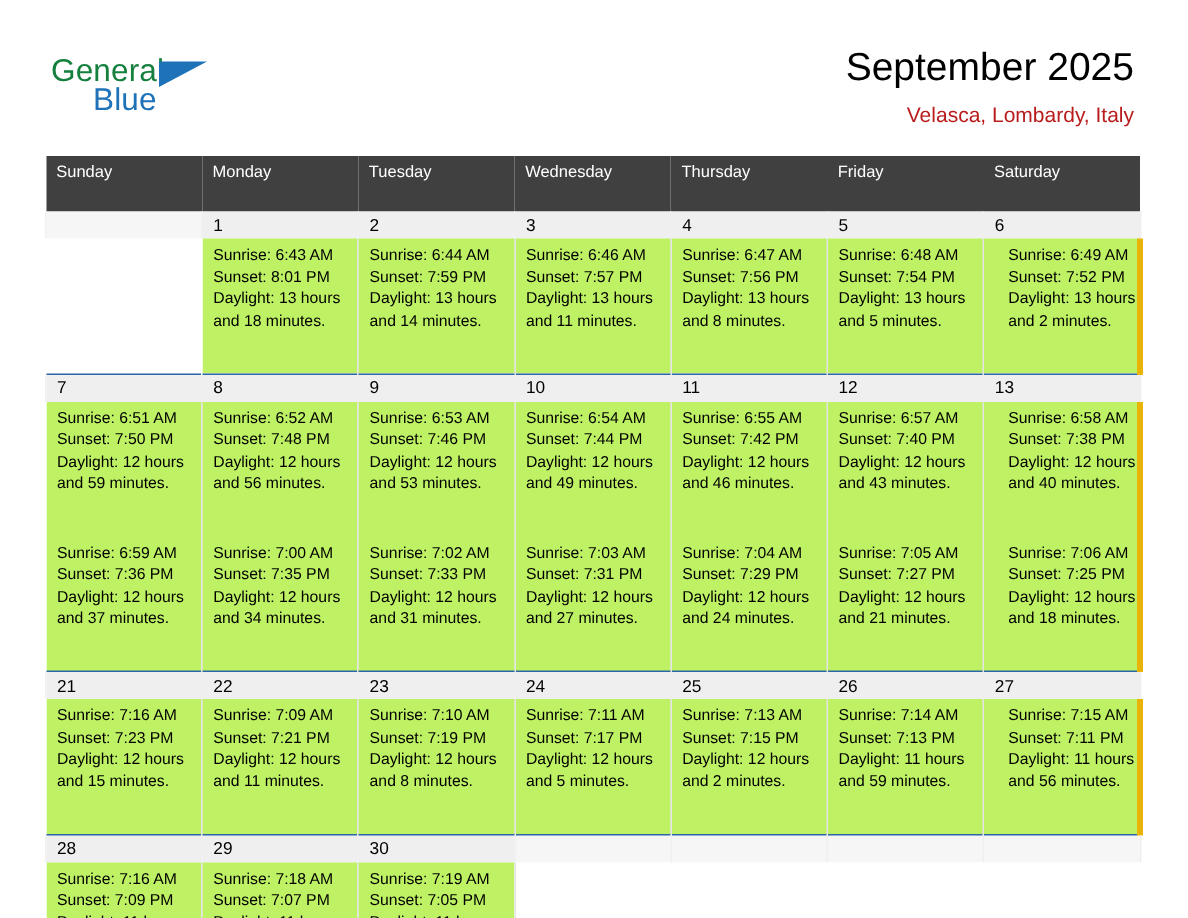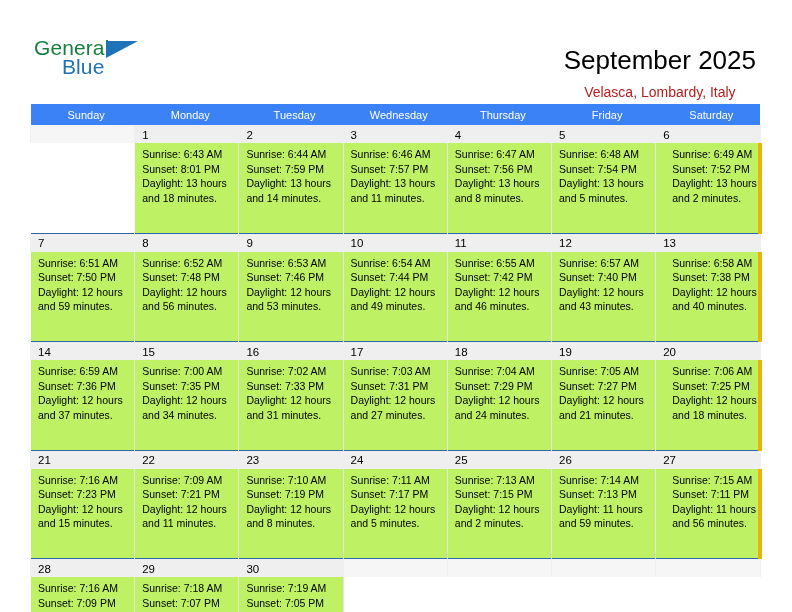--- a/index.html
+++ b/index.html
@@ -62,22 +62,22 @@
     top: 5px;
     width: 0;
     height: 0;
     border-left: 32px solid #1e72b8;
     border-bottom: 17px solid transparent;
   }
 
   .title-block {
     position: absolute;
     right: 36px;
-    top: 44px;
-    text-align: center;
+    top: 28px;
+    text-align: right;
   }
   .cal-title {
     font-size: 26px;
     color: #000000;
     line-height: 32px;
     white-space: nowrap;
   }
   .cal-subtitle {
     font-size: 14px;
     color: #b91c1c;
@@ -90,26 +90,26 @@
   .calendar {
     position: absolute;
     left: 30px;
     top: 104px;
     width: 732px;
     border-collapse: collapse;
     table-layout: fixed;
   }
 
   .calendar th {
-    background: #3b82f6;
+    background: #404040;
     color: #ffffff;
     font-size: 11px;
     font-weight: normal;
-    text-align: center;
-    padding: 4px 0 4px 7px;
+    text-align: left;
+    padding: 4px 0 20px 7px;
     height: 13px;
     border: none;
   }
 
   .week-row {
     height: 90px;
   }
   .week-row.last {
     height: 90px;
   }
@@ -287,29 +287,20 @@
             <span class="line">Daylight: 12 hours</span>
             <span class="line">and 43 minutes.</span>
           </td>
           <td class="last-col">
             <span class="line">Sunrise: 6:58 AM</span>
             <span class="line">Sunset: 7:38 PM</span>
             <span class="line">Daylight: 12 hours</span>
             <span class="line">and 40 minutes.</span>
           </td>
         </tr>
-        <tr class="daynum-row">
-          <td>14</td>
-          <td>15</td>
-          <td>16</td>
-          <td>17</td>
-          <td>18</td>
-          <td>19</td>
-          <td>20</td>
-        </tr>
         <tr class="detail-row week-row">
           <td class="first-col">
             <span class="line">Sunrise: 6:59 AM</span>
             <span class="line">Sunset: 7:36 PM</span>
             <span class="line">Daylight: 12 hours</span>
             <span class="line">and 37 minutes.</span>
           </td>
           <td class="">
             <span class="line">Sunrise: 7:00 AM</span>
             <span class="line">Sunset: 7:35 PM</span>

